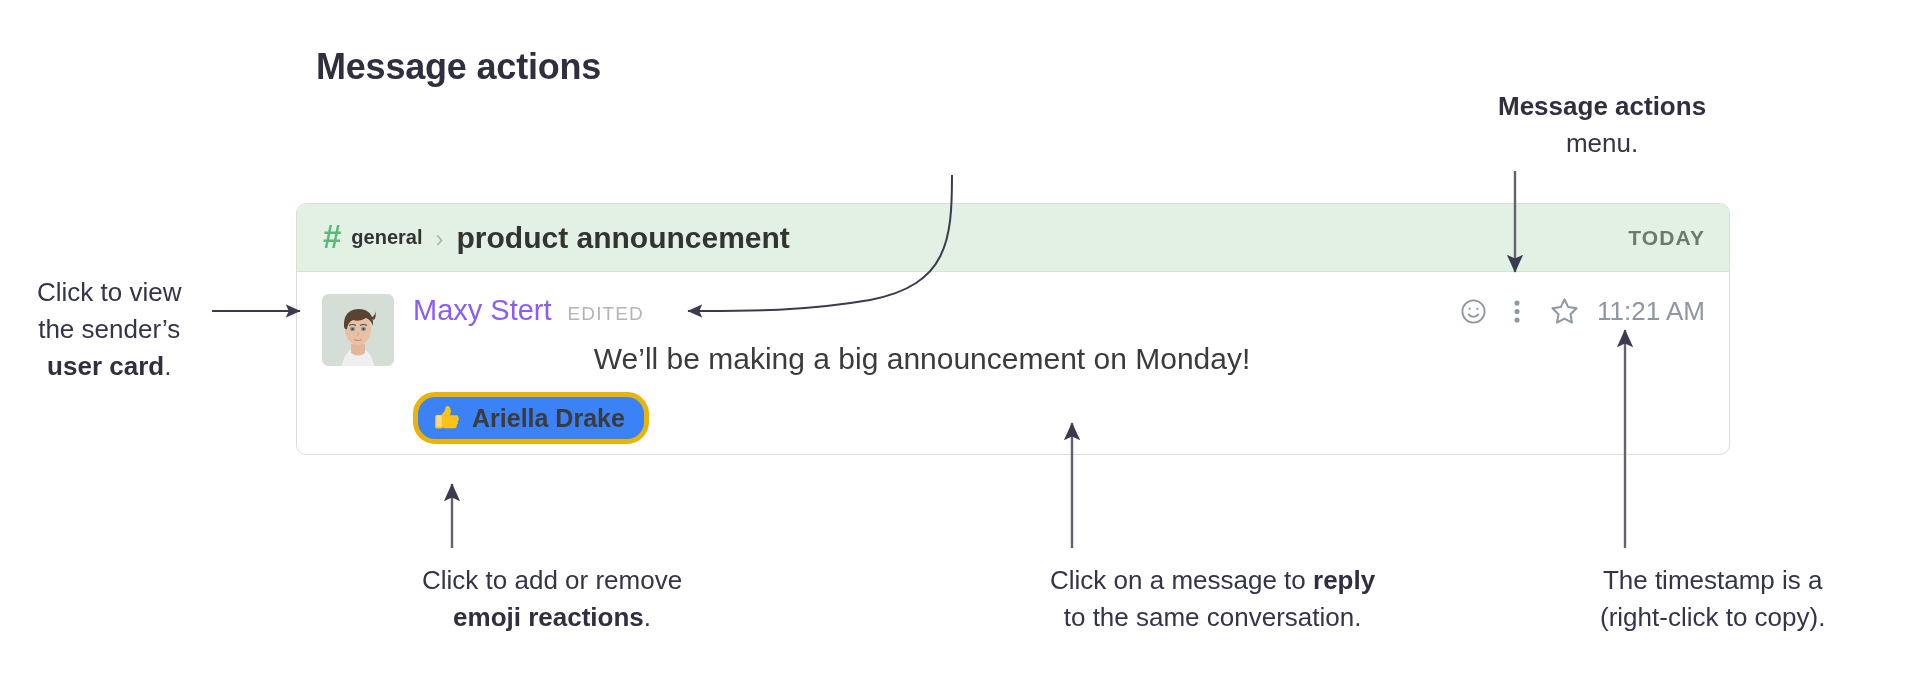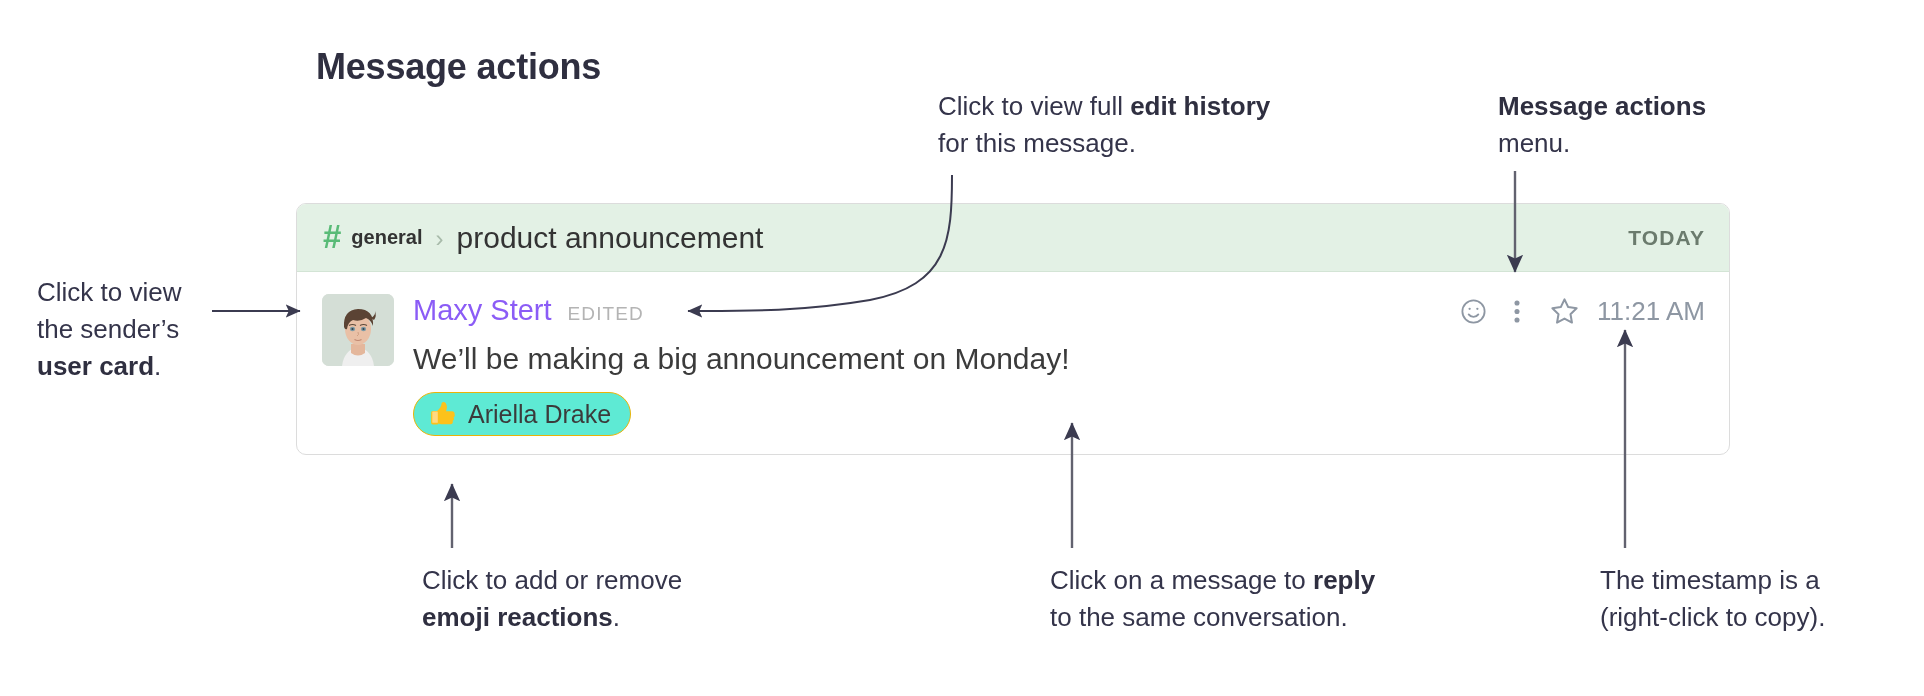--- a/index.html
+++ b/index.html
@@ -11,20 +11,21 @@
     font-family: "Liberation Sans", "DejaVu Sans", sans-serif;
     color: #333344;
     -webkit-font-smoothing: antialiased;
   }
   #stage {
     position: relative;
     width: 1924px;
     height: 696px;
     overflow: hidden;
     background: #ffffff;
+    text-align: center;
   }
   .abs { position: absolute; }
 
   
   #page-title {
     left: 316px;
     top: 46px;
     font-size: 36px;
     font-weight: 700;
     color: #2f2f40;
@@ -93,21 +94,21 @@
   }
   #breadcrumb-sep {
     font-size: 24px;
     color: #a8bbaa;
     margin: 0 13px;
     line-height: 1;
     margin-top: 2px;
   }
   #topic-name {
     font-size: 30px;
-    font-weight: 400;
+    font-weight: 700;
     color: #333333;
     white-space: nowrap;
   }
   #today-label {
     margin-left: auto;
     font-size: 21px;
     letter-spacing: 1.1px;
     color: #6b7b6d;
     font-weight: 700;
     white-space: nowrap;
@@ -160,25 +161,26 @@
     line-height: 38px;
     white-space: nowrap;
   }
   #reaction-row {
     margin-top: 14px;
     display: flex;
   }
   #reaction-pill {
     display: inline-flex;
     align-items: center;
-    border: 1px solid #eab308;
+    border: 5px solid #eab308;
     border-radius: 22px;
     padding: 6px 19px 6px 14px;
-    background: #5eead4;
+    background: #3b82f6;
     height: 30px;
+    font-weight: bold;
   }
   #reaction-emoji { font-size: 27px; line-height: 1; margin-right: 12px; display:flex; }
   #reaction-emoji svg { display:block; }
   #reaction-label {
     font-size: 25px;
     color: #3b3b3b;
     white-space: nowrap;
   }
 
   
@@ -206,26 +208,20 @@
     margin-left: 8px;
   }
 </style>
 </head>
 <body>
 
 <div id="stage">
 
   <div class="abs" id="page-title">Message actions</div>
 
-  <div class="abs annot" id="annot-edit-history">
-    <div>
-      <span>Click to view full </span><b>edit history</b>
-    </div>
-    <div>for this message.</div>
-  </div>
 
   <div class="abs annot" id="annot-message-actions">
     <div><b>Message actions</b></div>
     <div>menu.</div>
   </div>
 
   <div class="abs annot" id="annot-user-card">
     <div>Click to view</div>
     <div>the sender’s</div>
     <div><b>user card</b><span>.</span></div>

